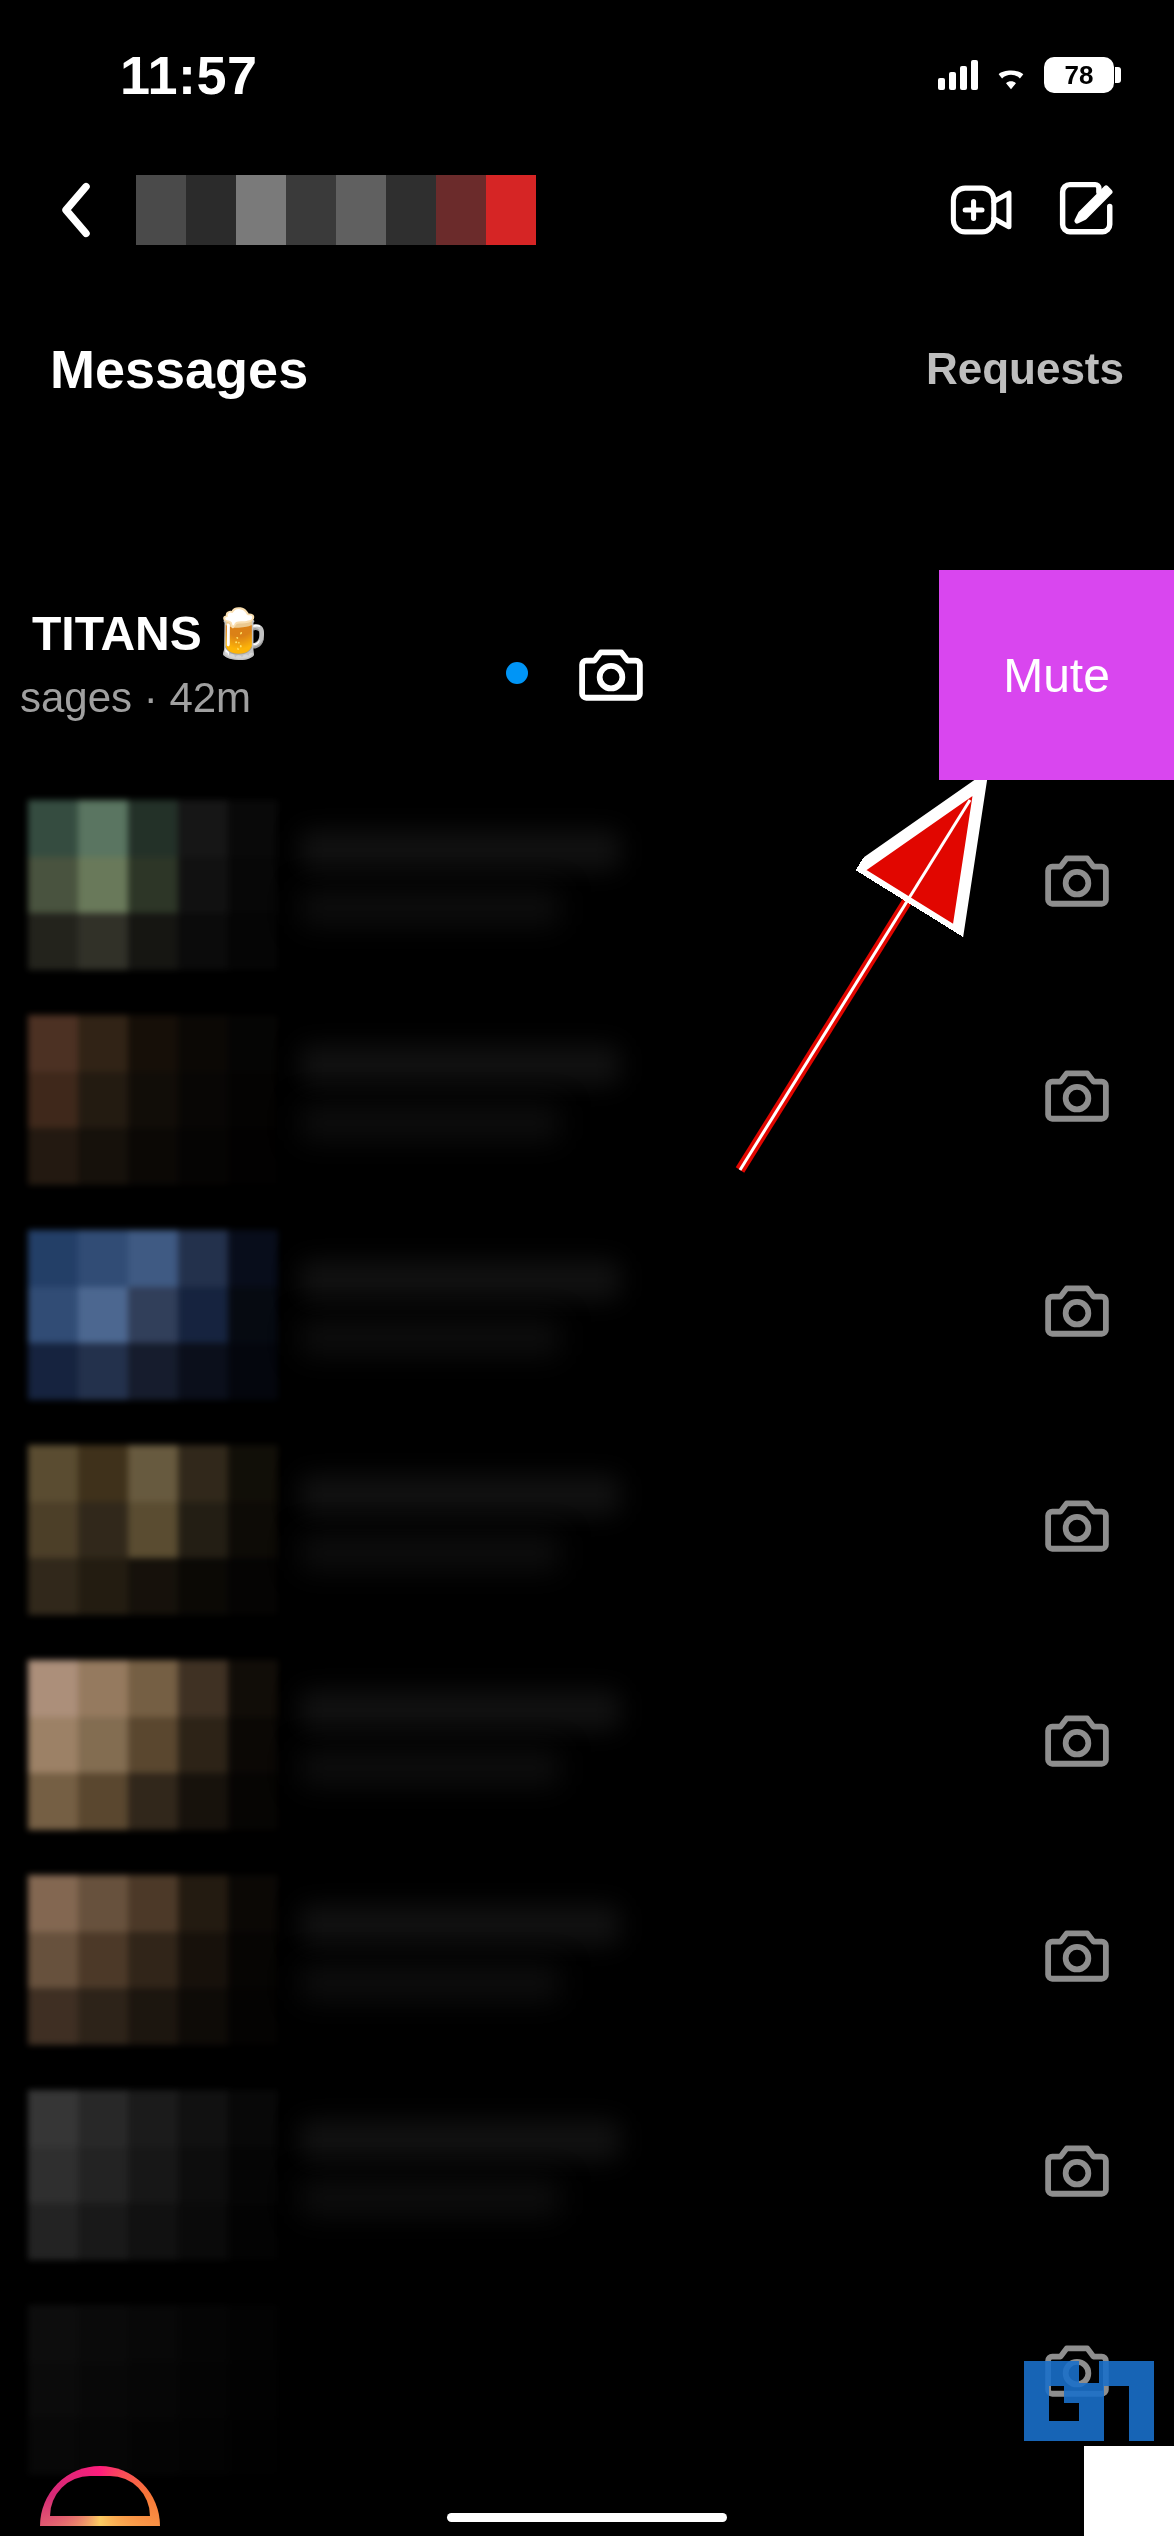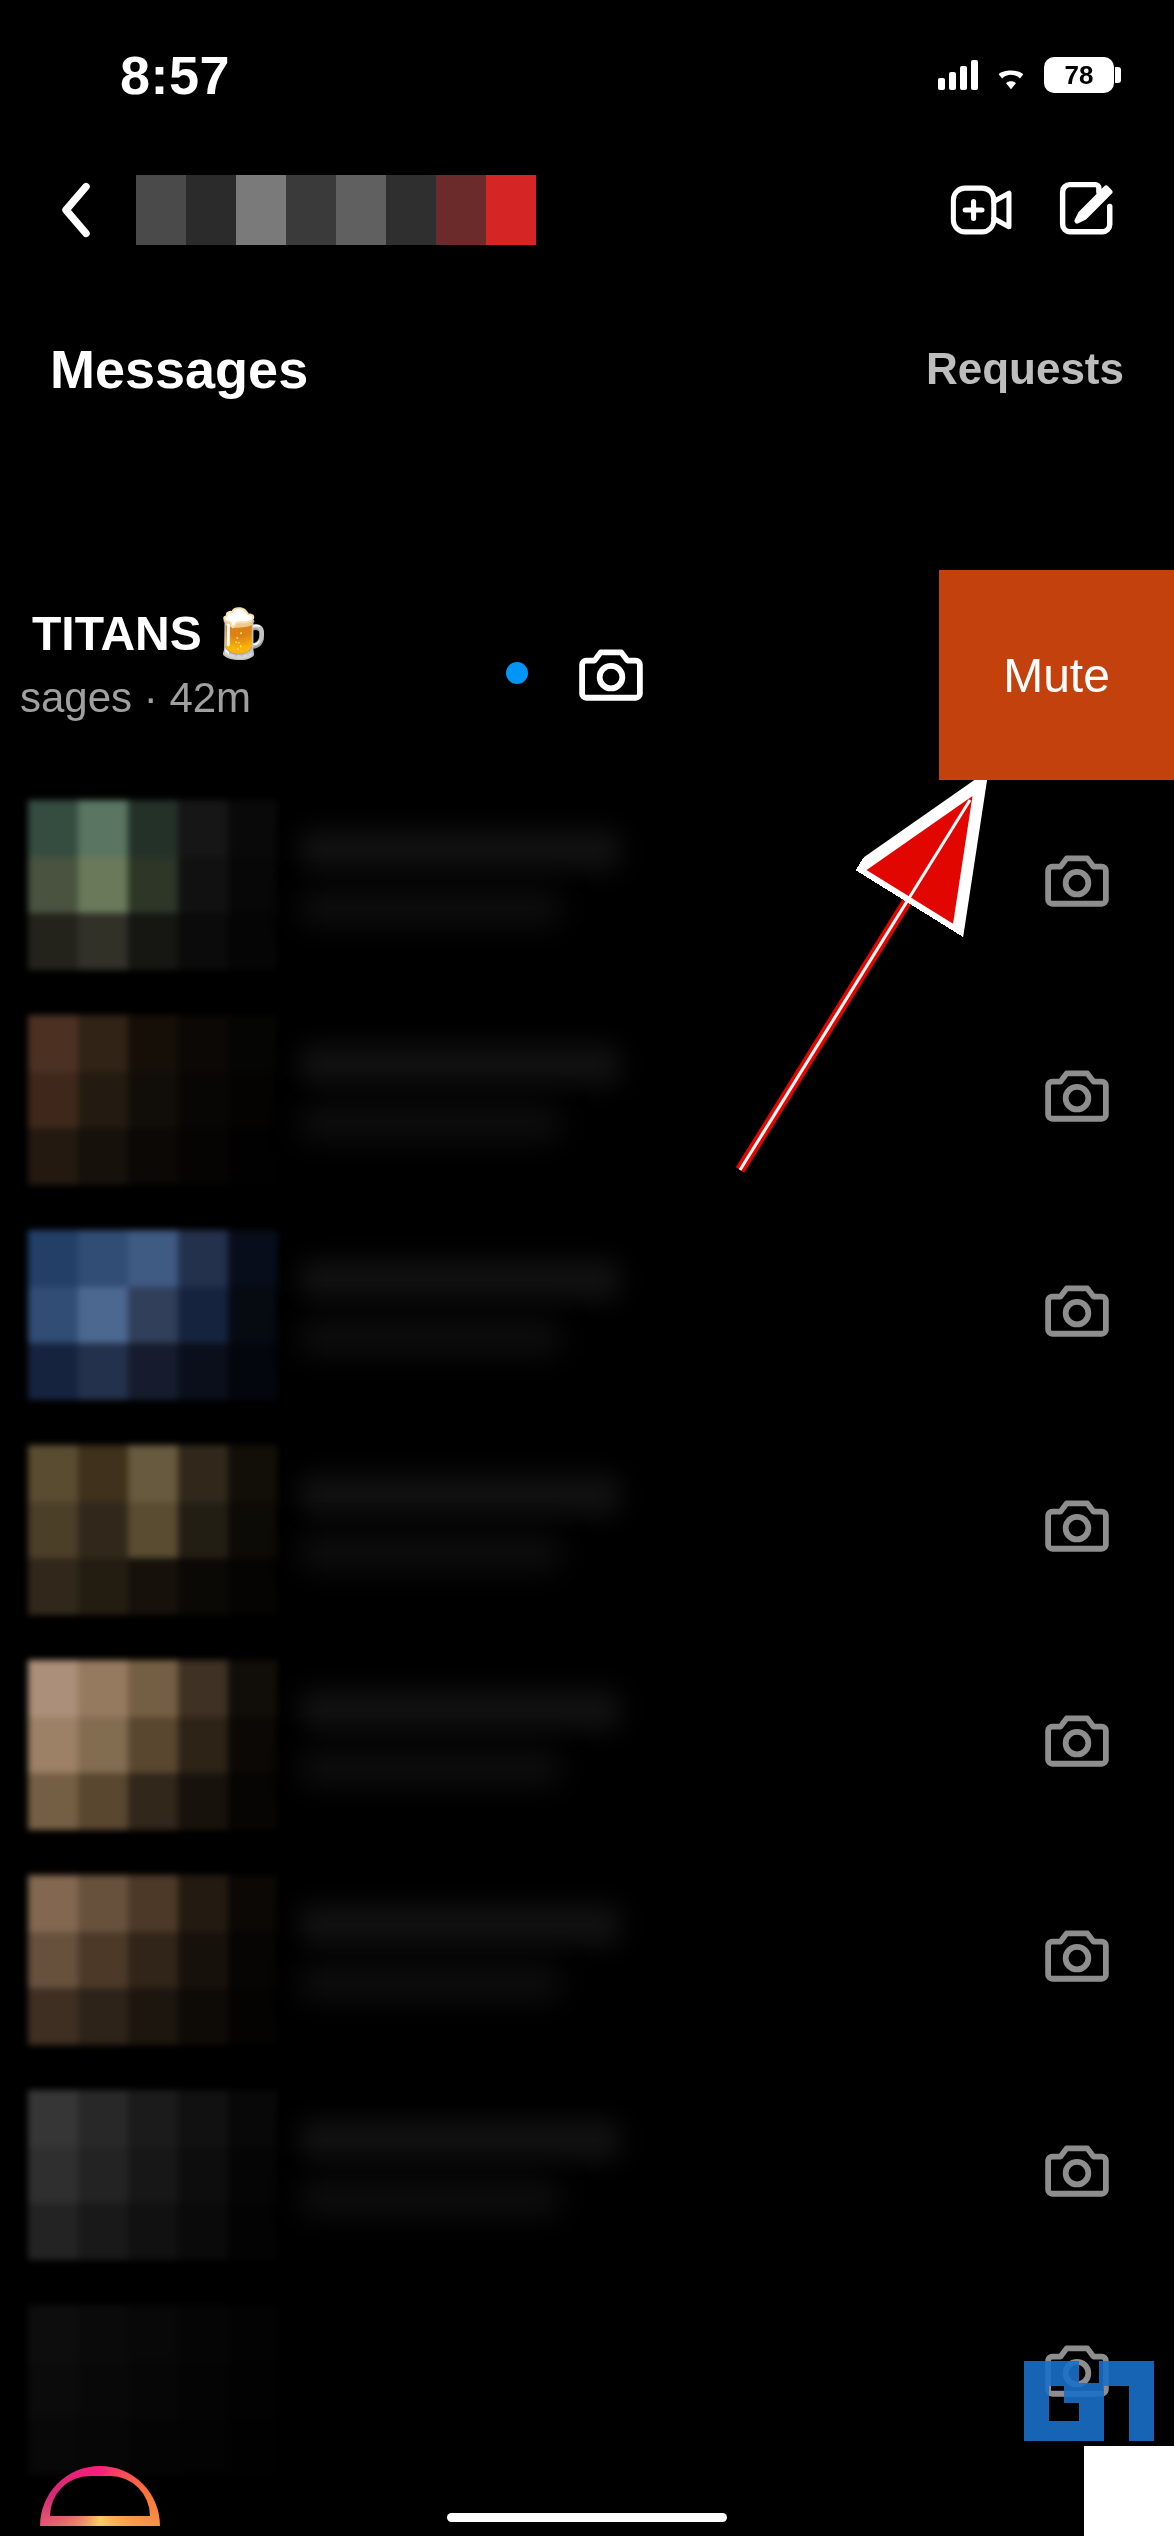--- a/index.html
+++ b/index.html
@@ -42,21 +42,21 @@
 
 
 .swiped-content { position:absolute; left: -470px; right: 470px; top:0; bottom:0; display:flex; align-items:center; }
 .swiped-text { position:absolute; left: 470px; top: 35px; }
 .chat-title { font-size: 48px; font-weight: 600; color:#fff; display:flex; align-items:center; gap: 10px; margin-left: 32px; }
 .chat-sub { margin-top: 12px; font-size: 42px; color:#a0a0a0;padding-left:20px; }
 .unread-dot { position:absolute; width: 22px; height:22px; background:#0095f6; border-radius:50%; }
 .row-camera { position:absolute; width:70px; height:70px; color:#fff; display:flex; align-items:center; justify-content:center; }
 .swipe-actions { position:absolute; right:0; top:0; bottom:0; display:flex; }
 .swipe-btn { width: 235px; height:100%; display:flex; align-items:center; justify-content:center; font-size: 48px; font-weight: 500; }
-.mute-btn { background:#c2410c; color:#fff; }
+.mute-btn { background:#d946ef; color:#fff; }
 .delete-btn { background:#ed143d; color:#fff; }
 
 
 .blur-row { position:relative; height: 215px; }
 .blur-thumb { position:absolute; left: 28px; top: 20px; width: 250px; height: 170px; display:grid; grid-template-columns: repeat(5,1fr); grid-template-rows: repeat(3,1fr); filter: blur(3px); opacity: 0.85; }
 .blur-thumb span { width:100%; height:100%; }
 .blur-line { position:absolute; left: 300px; top: 50px; width: 320px; height:40px; background:#111; filter: blur(12px); border-radius: 8px; }
 .blur-line2 { position:absolute; left: 300px; top: 110px; width: 260px; height:36px; background:#0d0d0d; filter: blur(14px); border-radius: 8px; }
 .row-camera-static { position:absolute; right: 60px; top: 70px; width:70px; height:70px; color:#8e8e8e; }
 
@@ -75,21 +75,21 @@
 .arrow-svg { position:absolute; left: 730px; top: 780px; width: 260px; height: 400px; pointer-events:none; }
 
 
 svg { display:block; }
 </style>
 </head>
 <body>
 <div class="root">
 
 <div class="status-bar">
-  <div class="status-time">8:57</div>
+  <div class="status-time">11:57</div>
   <div class="status-right">
     <div class="status-signal">
       <span></span>
           <span></span>
           <span></span>
           <span></span>
     </div>
     <div class="status-wifi">
       <svg viewBox="0 0 24 20" fill="#fff">
             <path d="M12 20l-3.5-4.2c2-1.8 5-1.8 7 0L12 20zm-6.3-7.6l-2.4-2.9C6.7 6 17.3 6 20.7 9.5l-2.4 2.9c-3.5-3.4-9.1-3.4-12.6 0z"></path>

